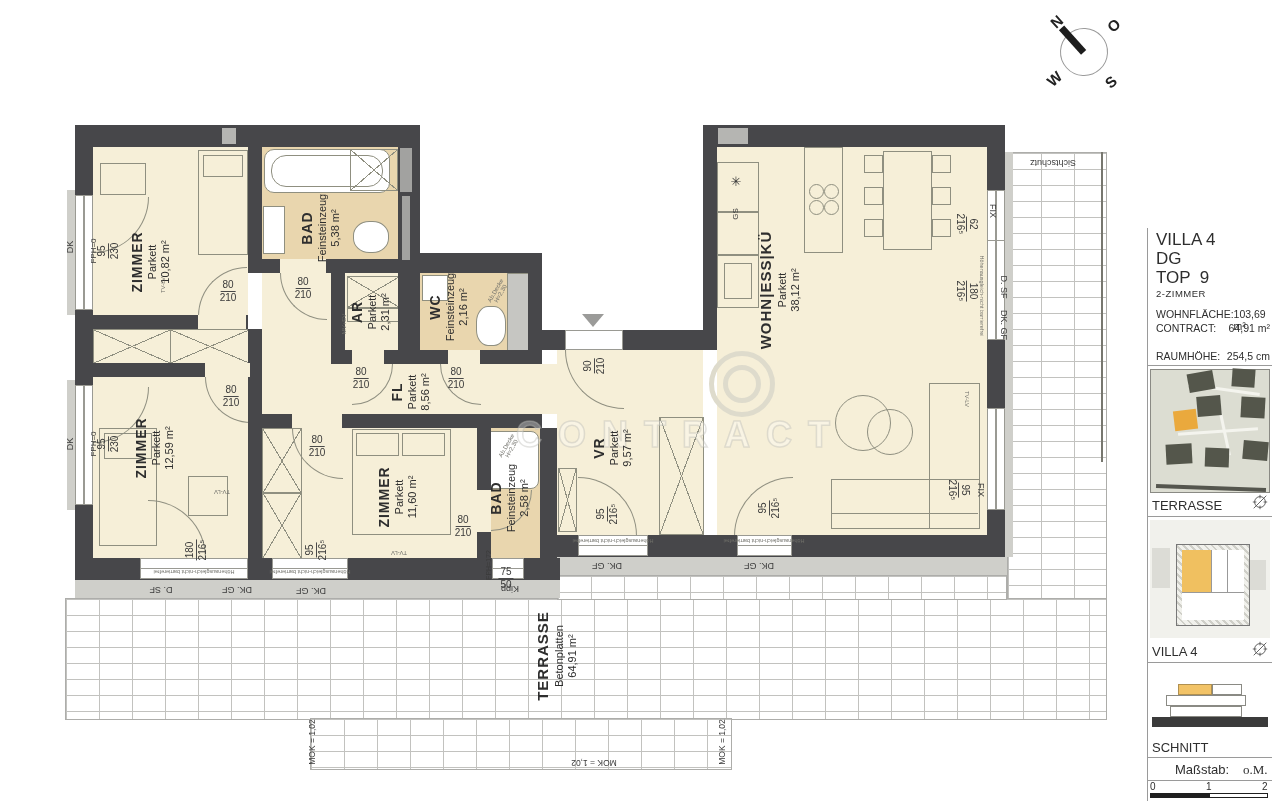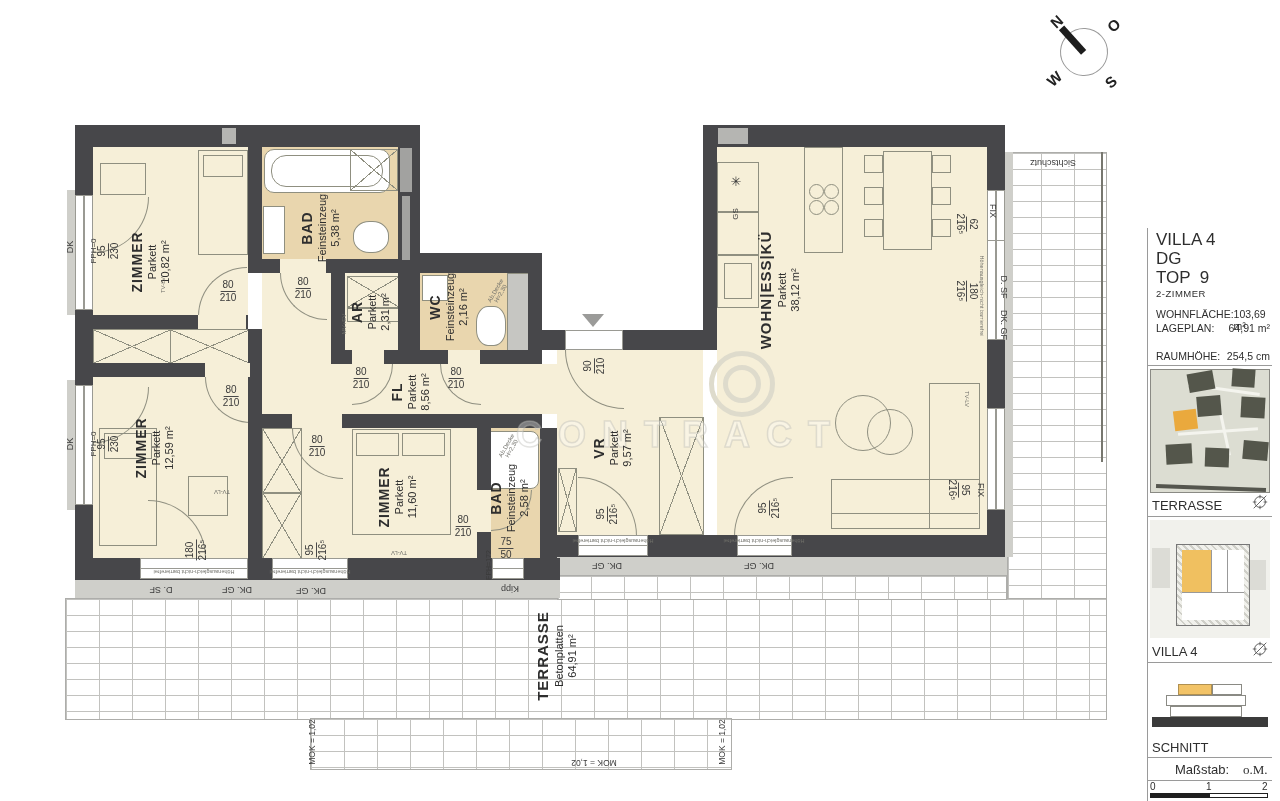--- a/index.html
+++ b/index.html
@@ -310,21 +310,21 @@
       <span>216⁵</span>
     </div>
   <div class="dim cm90" style="left:196px;top:550px;">
       <span class="t">180</span>
       <span>216⁵</span>
     </div>
   <div class="dim cm90" style="left:316px;top:550px;">
       <span class="t">95</span>
       <span>216⁵</span>
     </div>
-  <div class="dim c" style="left:506px;top:548px;">
+  <div class="dim c" style="left:506px;top:578px;">
       <span class="t">75</span>
       <span>50</span>
     </div>
   <div class="dim cm90" style="left:108px;top:251px;">
       <span class="t">95</span>
       <span>230</span>
     </div>
   <div class="dim cm90" style="left:108px;top:444px;">
       <span class="t">95</span>
       <span>230</span>
@@ -400,21 +400,21 @@
   <div class="sb-text" style="left:1156px;top:230px;font-size:17px;">VILLA 4</div>
   <div class="sb-text" style="left:1156px;top:249px;font-size:17px;">DG</div>
   <div class="sb-text" style="left:1156px;top:268px;font-size:17px;">TOP  9</div>
   <div class="sb-text" style="left:1156px;top:288px;font-size:9.5px;letter-spacing:0.5px;">2-ZIMMER</div>
 
   <div class="sb-row" style="left:1156px;top:308px;">
     <span>WOHNFLÄCHE:</span>
     <span>103,69 m²</span>
   </div>
   <div class="sb-row" style="left:1156px;top:322px;">
-    <span>LAGEPLAN:</span>
+    <span>CONTRACT:</span>
     <span>64,91 m²</span>
   </div>
   <div class="sb-row" style="left:1156px;top:350px;">
     <span>RAUMHÖHE:</span>
     <span>254,5 cm</span>
   </div>
 
   <div class="sb-div" style="left:1147px;top:365px;width:125px;height:1px;"></div>
 
   <div class="mini" style="left:1150px;top:369px;width:120px;height:124px;background:#dcddd2;border:1px solid #8a8a84;box-sizing:border-box;"></div>

